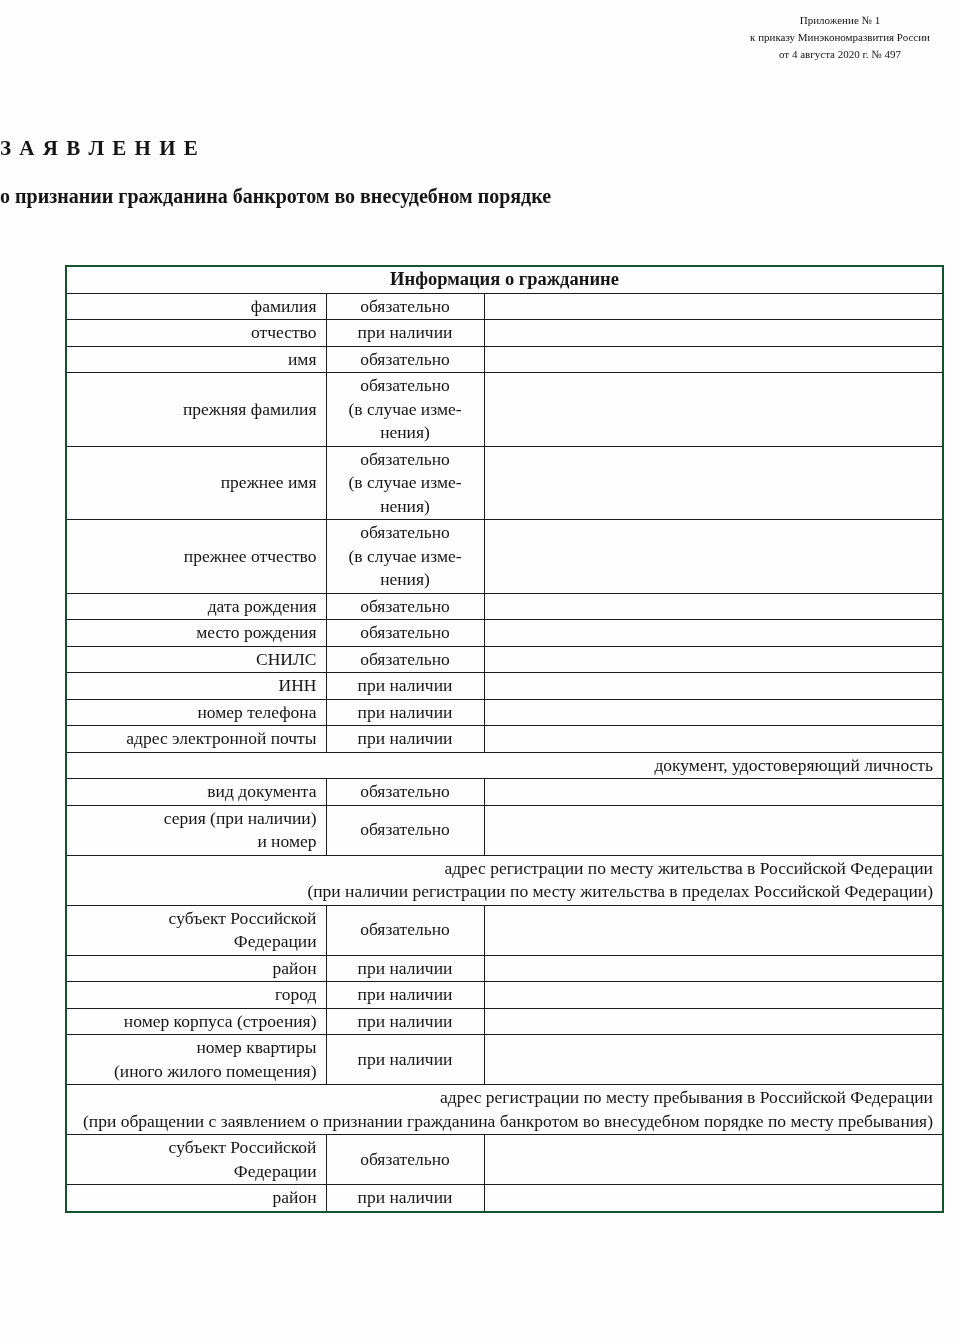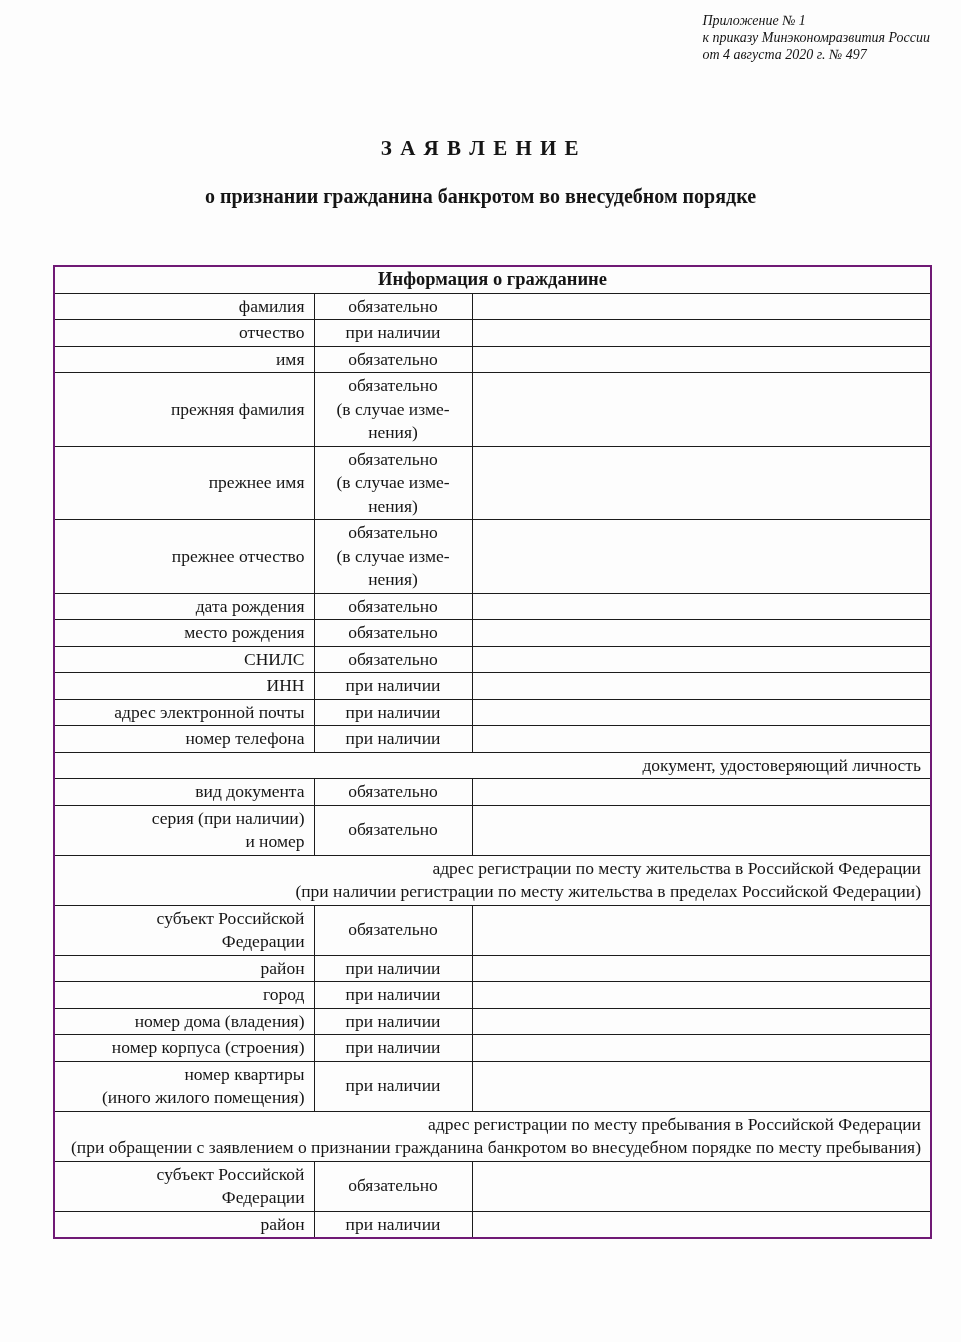--- a/index.html
+++ b/index.html
@@ -10,31 +10,29 @@
     margin: 0 auto;
     background: #fdfdfd;
     overflow: hidden;
     font-family: "Liberation Serif", "DejaVu Serif", serif;
     color: #151515;
   }
   .appendix-note {
     position: absolute;
     top: 12px;
     right: 31px;
-    text-align: left;
-    font-size: 14px;
+    text-align: center;
+    font-size: 11px;
     line-height: 17px;
-    font-style: italic;
   }
   .title-block {
     position: absolute;
     top: 136px;
     left: 0;
     width: 100%;
-    text-align: center;
   }
   .title-main {
     font-weight: bold;
     font-size: 21px;
     letter-spacing: 1.5px;
   }
   .title-sub {
     font-weight: bold;
     font-size: 20px;
     margin-top: 24px;
@@ -50,21 +48,21 @@
   }
   table.form-table th,
   table.form-table td {
     border: 1px solid #1c1c1c;
     vertical-align: middle;
     padding: 1px 9px;
     line-height: 23.5px;
     white-space: pre-line;
     overflow: hidden;
   }
-  table.form-table { border: 2px solid #701a75; }
+  table.form-table { border: 2px solid #14532d; margin-left: 12px; }
   th.table-title {
     font-size: 18.5px;
     font-weight: bold;
     text-align: center;
     padding: 3px 9px;
     line-height: 24px;
     white-space: normal;
   }
   td.c1 { text-align: right; }
   td.c2 { text-align: center; padding: 1px 4px; }
@@ -149,26 +147,26 @@
           <td class="c1">СНИЛС</td>
           <td class="c2">обязательно</td>
           <td class="c3"></td>
         </tr>
         <tr>
           <td class="c1">ИНН</td>
           <td class="c2">при наличии</td>
           <td class="c3"></td>
         </tr>
         <tr>
+          <td class="c1">номер телефона</td>
+          <td class="c2">при наличии</td>
+          <td class="c3"></td>
+        </tr>
+        <tr>
           <td class="c1">адрес электронной почты</td>
-          <td class="c2">при наличии</td>
-          <td class="c3"></td>
-        </tr>
-        <tr>
-          <td class="c1">номер телефона</td>
           <td class="c2">при наличии</td>
           <td class="c3"></td>
         </tr>
         <tr>
           <td class="section-cell" colspan="3">документ, удостоверяющий личность</td>
         </tr>
         <tr>
           <td class="c1">вид документа</td>
           <td class="c2">обязательно</td>
           <td class="c3"></td>
@@ -193,25 +191,20 @@
           <td class="c1">район</td>
           <td class="c2">при наличии</td>
           <td class="c3"></td>
         </tr>
         <tr>
           <td class="c1">город</td>
           <td class="c2">при наличии</td>
           <td class="c3"></td>
         </tr>
         <tr>
-          <td class="c1">номер дома (владения)</td>
-          <td class="c2">при наличии</td>
-          <td class="c3"></td>
-        </tr>
-        <tr>
           <td class="c1">номер корпуса (строения)</td>
           <td class="c2">при наличии</td>
           <td class="c3"></td>
         </tr>
         <tr>
           <td class="c1">номер квартиры
 (иного жилого помещения)</td>
           <td class="c2">при наличии</td>
           <td class="c3"></td>
         </tr>

